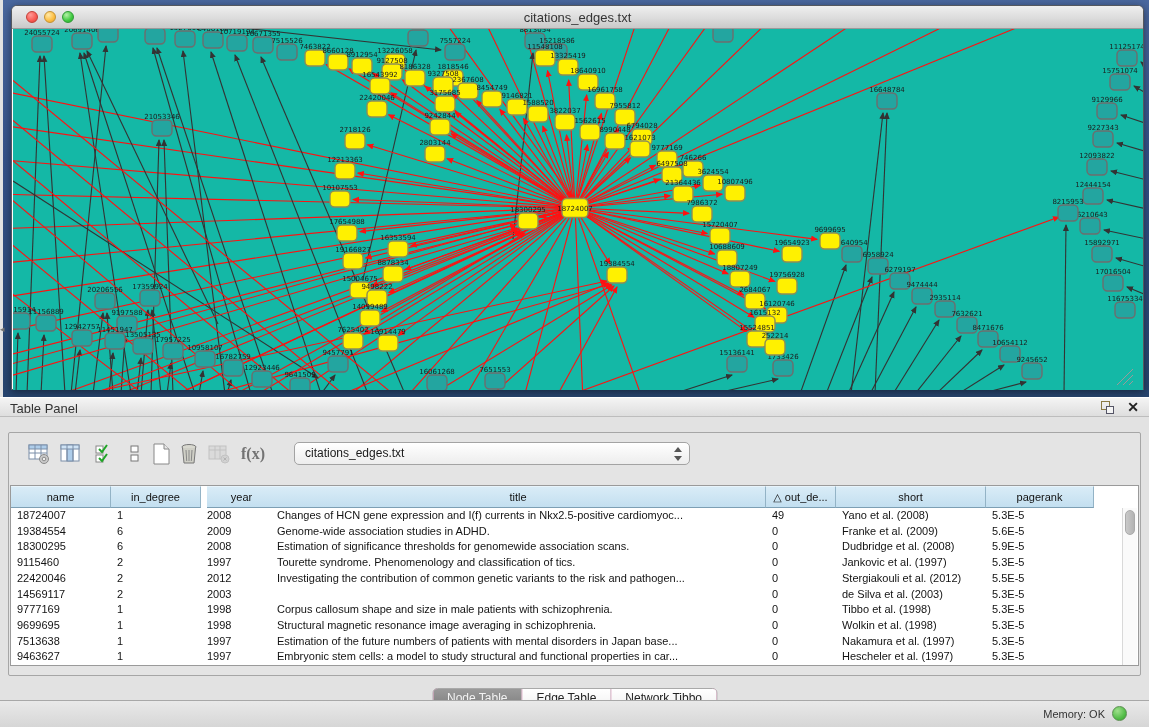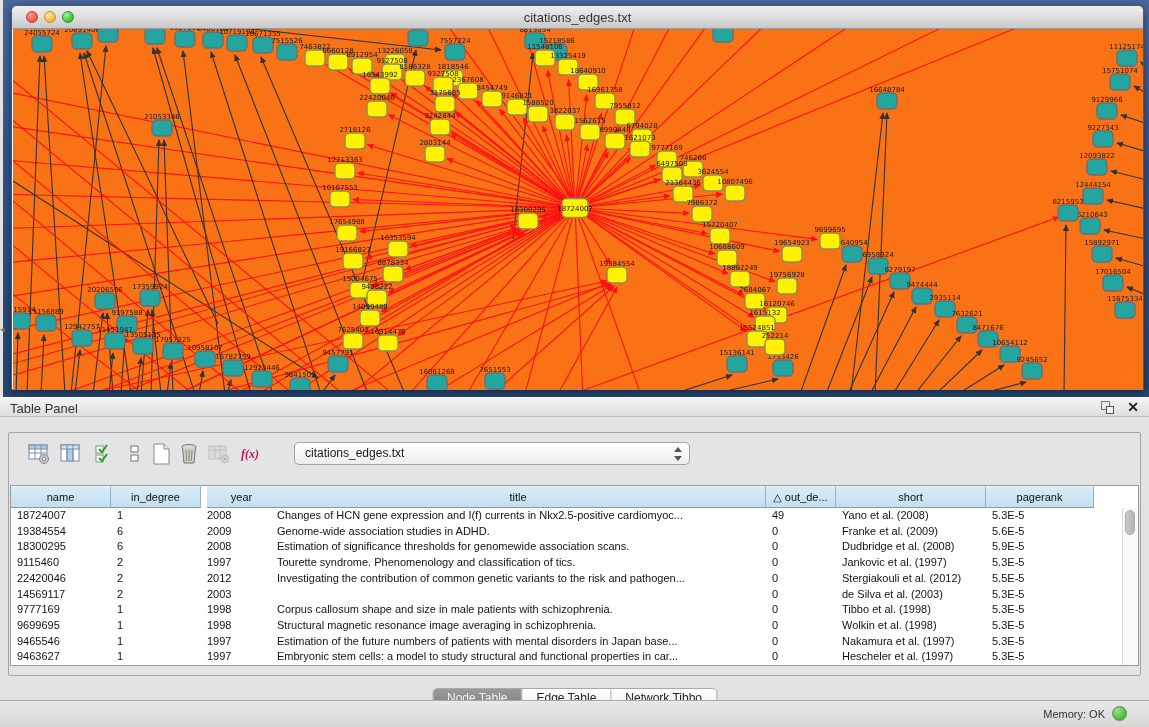--- a/index.html
+++ b/index.html
@@ -14,39 +14,39 @@
   .splitter-arrow { position:absolute; left:0px; top:322px; width:8px; height:14px; color:#777; font-size:9px; line-height:14px; }
   .net-window { position:absolute; left:11px; top:5px; width:1133px; height:385px;
     background:#fff; border:1px solid #55585e; border-radius:6px 6px 0 0; box-shadow:0 2px 8px rgba(0,0,0,.45); }
   .titlebar { position:absolute; left:0; top:0; right:0; height:23px; border-radius:5px 5px 0 0;
     background:linear-gradient(180deg,#efefef 0%,#dcdcdc 55%,#c9c9c9 100%); border-bottom:1px solid #9a9a9a; }
   .tl-dot { position:absolute; top:5px; width:12px; height:12px; border-radius:50%; }
   .tl-red   { left:14px; background:radial-gradient(circle at 35% 30%,#ff9a96,#f95a52 60%,#d5443c); border:1px solid #c33e36; }
   .tl-yellow{ left:32px; background:radial-gradient(circle at 35% 30%,#ffe9a8,#fdbd41 60%,#dd9f2f); border:1px solid #c59232; }
   .tl-green { left:50px; background:radial-gradient(circle at 35% 30%,#b6f0a8,#3ec93f 60%,#2ea434); border:1px solid #2f9a34; }
   .win-title { position:absolute; left:0; right:0; top:4px; text-align:center; font-size:13px; color:#343434; }
-  .canvas-wrap { position:absolute; left:1px; top:23px; width:1130px; height:361px; background:#f97316; overflow:hidden; }
+  .canvas-wrap { position:absolute; left:1px; top:23px; width:1130px; height:361px; background:#14b8a6; overflow:hidden; }
   svg text.nlabel { font-family:"DejaVu Sans", sans-serif; font-size:7px; fill:#1c1c1c; }
 
   
   .panel { position:absolute; left:0; top:397px; width:1149px; height:303px; background:#e2e2e2; }
   .panel-titlebar { position:absolute; left:0; top:0; width:100%; height:20px;
     background:linear-gradient(180deg,#f4f4f4,#dedede); border-top:1px solid #fff; border-bottom:1px solid #bdbdbd; }
   .panel-title { position:absolute; left:10px; top:3px; font-size:13px; color:#333; }
   .float-icon { position:absolute; right:34px; top:3px; width:14px; height:14px; }
   .float-icon .back { position:absolute; left:0; top:0; width:9px; height:9px; border:1px solid #8a7a44; }
   .float-icon .front{ position:absolute; left:5px; top:5px; width:8px; height:8px; border:1px solid #556; background:#f4f4f4; }
   .close-x { position:absolute; right:10px; top:1px; font-size:14px; font-weight:bold; color:#222; cursor:default; }
 
   .inner-box { position:absolute; left:8px; top:35px; width:1133px; height:244px; background:#e4e4e4;
     border:1px solid #a6a6a6; border-radius:2px; }
 
   .toolbar { position:absolute; left:10px; top:9px; height:26px; }
   .tb-icon { position:absolute; top:0; width:24px; height:24px; }
-  .fx { font-family:"Liberation Serif", serif; font-style:italic; font-weight:bold; font-size:12px; color:#be185d; line-height:24px; }
+  .fx { font-family:"Liberation Serif", serif; font-weight:bold; font-size:16px; color:#737373; line-height:24px; }
   .net-select { position:absolute; left:275px; top:0px; width:396px; height:23px; border:1px solid #a3a3a3; border-radius:5px;
     background:linear-gradient(180deg,#ffffff,#ededed); font-size:12px; color:#1a1a1a; line-height:21px; padding-left:10px; }
   .sel-arrows { position:absolute; right:7px; top:3px; width:9px; height:16px; }
   .sel-arrows .up   { position:absolute; left:1px; top:1px;  width:0; height:0; border-left:4px solid transparent; border-right:4px solid transparent; border-bottom:5px solid #555; }
   .sel-arrows .down { position:absolute; left:1px; bottom:1px; width:0; height:0; border-left:4px solid transparent; border-right:4px solid transparent; border-top:5px solid #555; }
 
   .table-wrap { position:absolute; left:1px; top:52px; width:1129px; height:181px; background:#fff; border:1px solid #9a9a9a; }
   .thead { position:absolute; left:0; top:0; height:22px; width:1092px; }
   .th { position:absolute; top:0; height:22px; background:linear-gradient(180deg,#d9ecf7,#c3dff0);
        border-right:1px solid #93b3c6; border-bottom:1px solid #7d9fb4; border-top:1px solid #e8f4fb;
@@ -653,21 +653,21 @@
             <div class="tr" style="top: 109.9px;">
               <div class="td" style="left: 0px; width: 100px;">9699695</div>
               <div class="td" style="left: 100px; width: 90px;">1</div>
               <div class="td" style="left: 190px; width: 70px;">1998</div>
               <div class="td" style="left: 260px; width: 495px;">Structural magnetic resonance image averaging in schizophrenia.</div>
               <div class="td" style="left: 755px; width: 70px;">0</div>
               <div class="td" style="left: 825px; width: 150px;">Wolkin et al. (1998)</div>
               <div class="td" style="left: 975px; width: 108px;">5.3E-5</div>
             </div>
             <div class="tr" style="top: 125.6px;">
-              <div class="td" style="left: 0px; width: 100px;">9465546</div>
+              <div class="td" style="left: 0px; width: 100px;">7513638</div>
               <div class="td" style="left: 100px; width: 90px;">1</div>
               <div class="td" style="left: 190px; width: 70px;">1997</div>
               <div class="td" style="left: 260px; width: 495px;">Estimation of the future numbers of patients with mental disorders in Japan base...</div>
               <div class="td" style="left: 755px; width: 70px;">0</div>
               <div class="td" style="left: 825px; width: 150px;">Nakamura et al. (1997)</div>
               <div class="td" style="left: 975px; width: 108px;">5.3E-5</div>
             </div>
             <div class="tr" style="top: 141.3px;">
               <div class="td" style="left: 0px; width: 100px;">9463627</div>
               <div class="td" style="left: 100px; width: 90px;">1</div>

